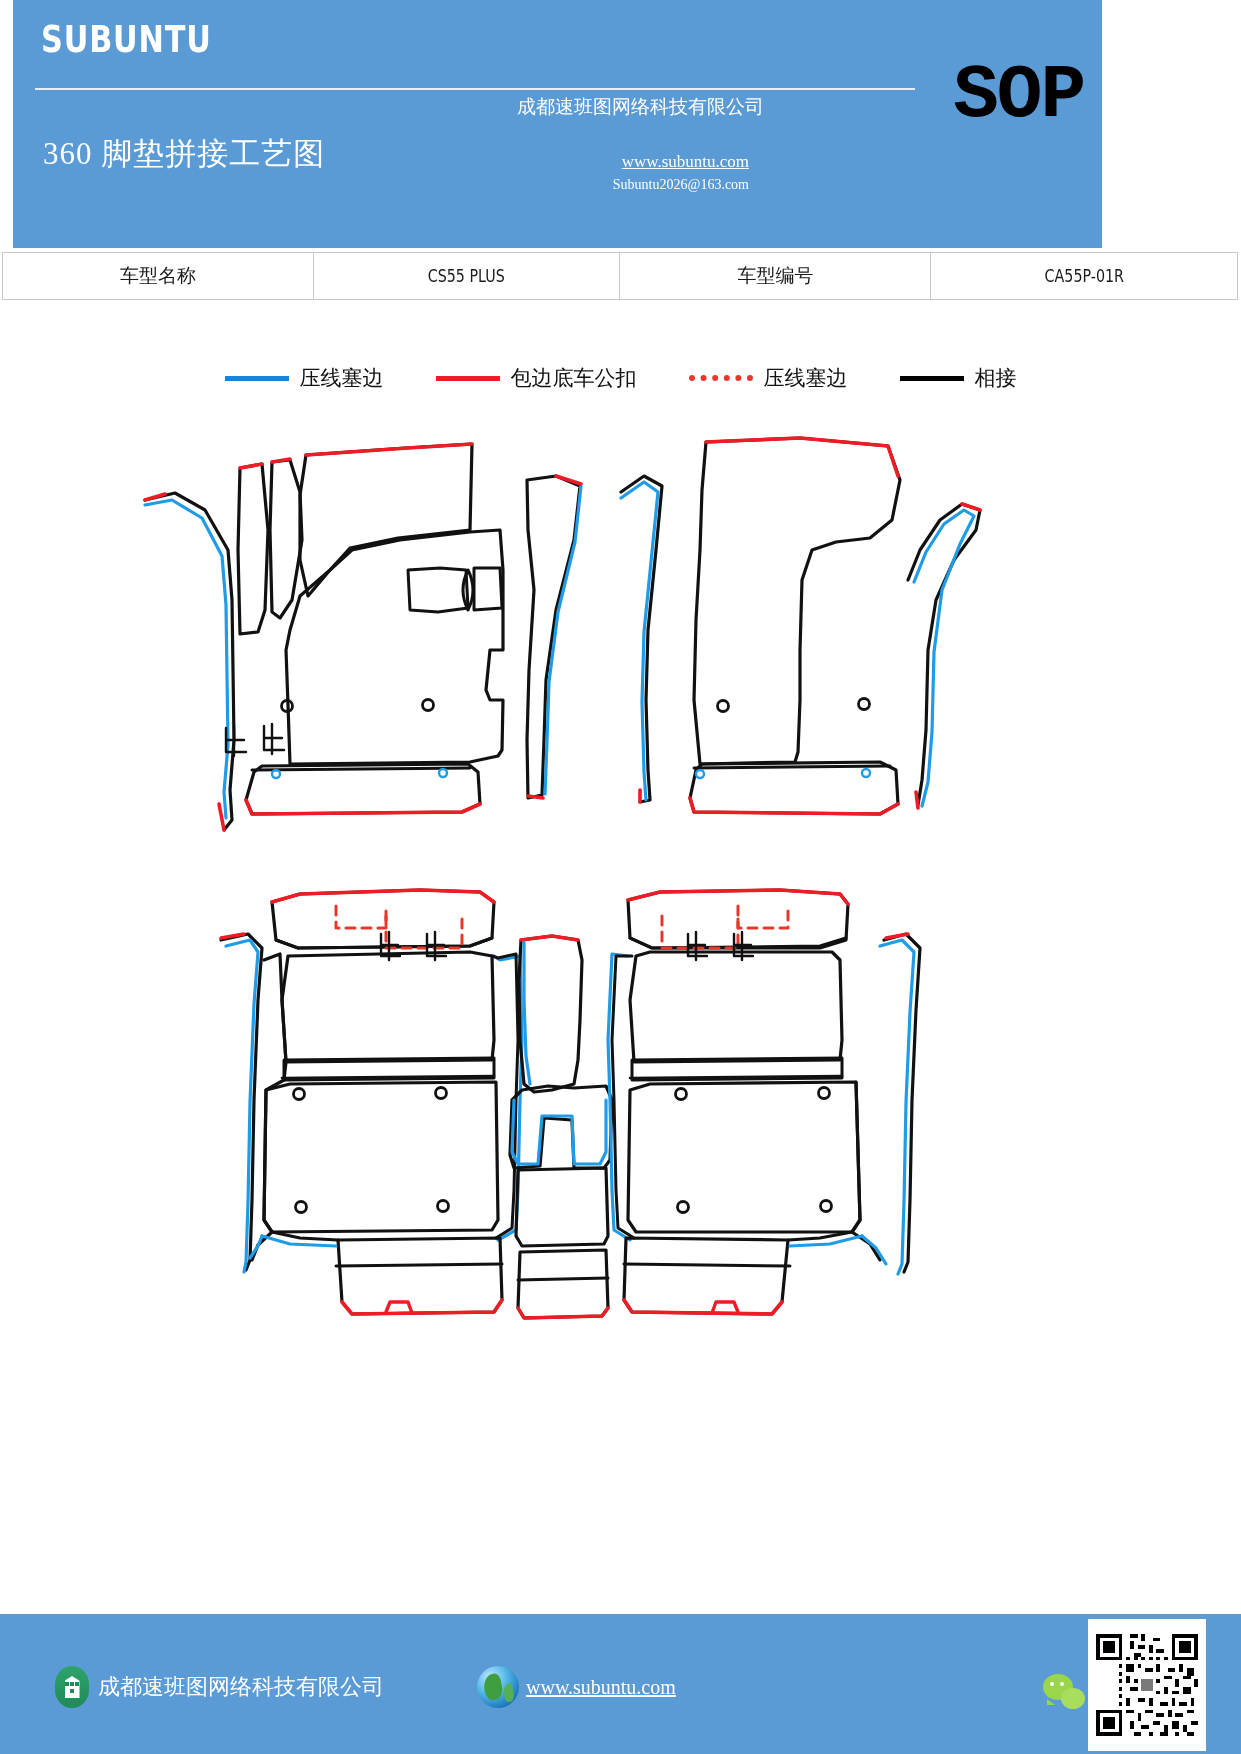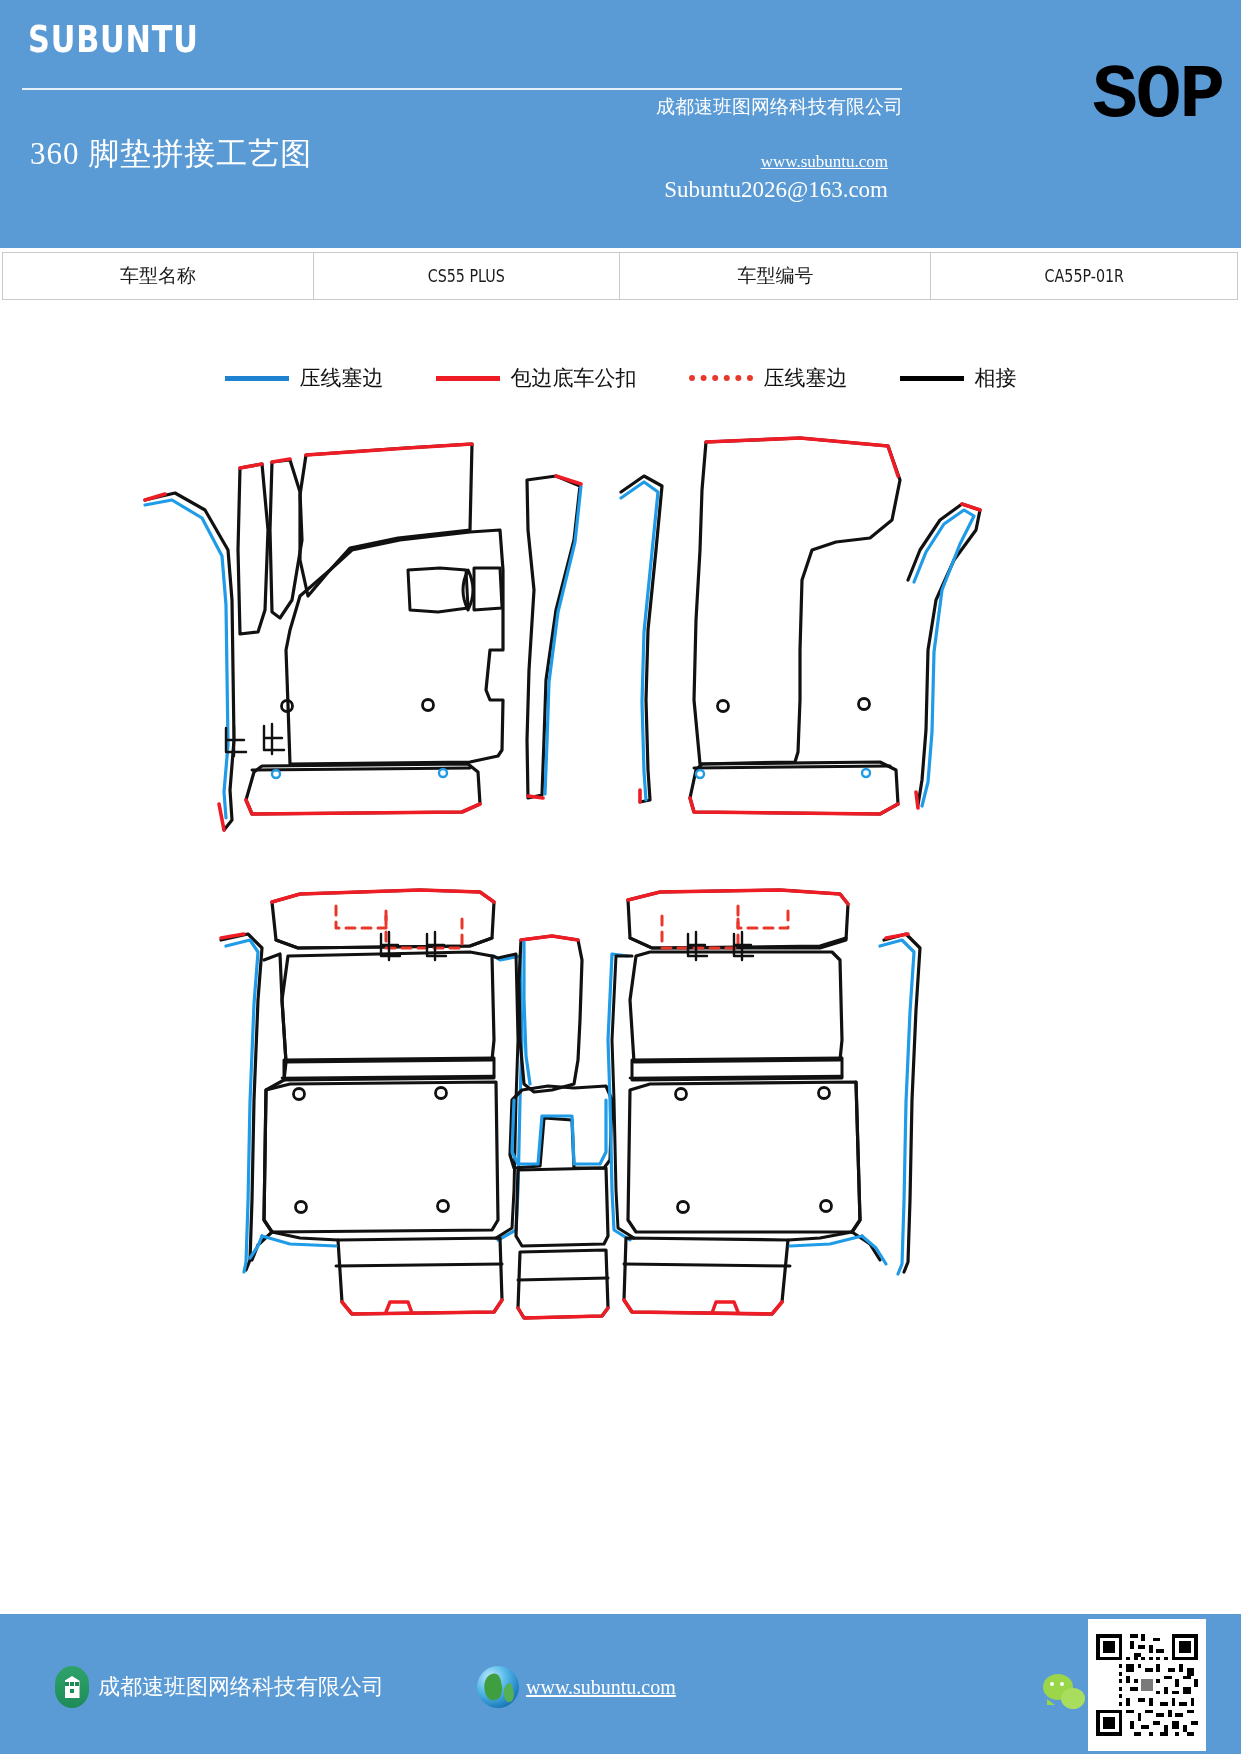--- a/index.html
+++ b/index.html
@@ -11,22 +11,22 @@
     width: 1241px;
     height: 1754px;
     position: relative;
     font-family: "Liberation Serif", "DejaVu Serif", serif;
     overflow: hidden;
   }
 
   
   .header {
     position: absolute;
-    left: 0; top: 0;
-    width: 1241px;
+    left: 13px; top: 0;
+    width: 1089px;
     height: 248px;
     background: #5B9BD5;
     box-sizing: border-box;
   }
   .brand {
     position: absolute;
     left: 28px; top: 18px;
     color: #ffffff;
     font-family: "DejaVu Sans", sans-serif;
     font-weight: 700;
@@ -64,21 +64,21 @@
     color: #ffffff;
     font-size: 17px;
     font-family: "Liberation Serif", serif;
     text-decoration: underline;
     white-space: nowrap;
   }
   .email {
     position: absolute;
     right: 353px; top: 177px;
     color: #ffffff;
-    font-size: 23px;
+    font-size: 14px;
     font-family: "Liberation Serif", serif;
     white-space: nowrap;
   }
   .sop {
     position: absolute;
     right: 18px; top: 58px;
     color: #000000;
     font-family: Liberation Mono, monospace;
     font-weight: 700;
     font-size: 76px;

